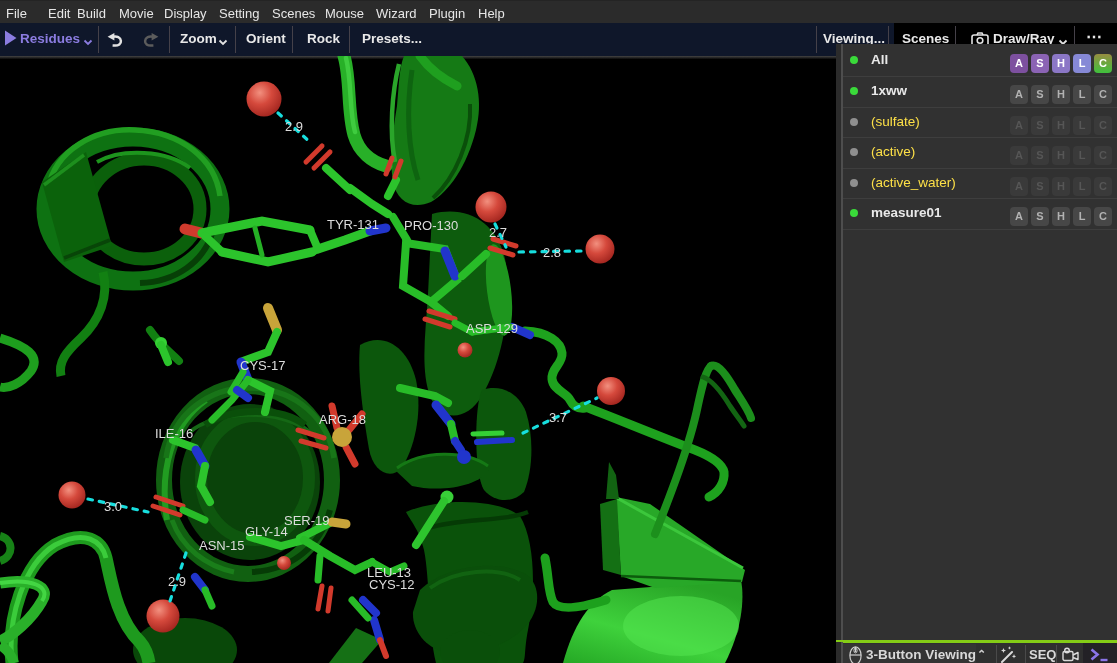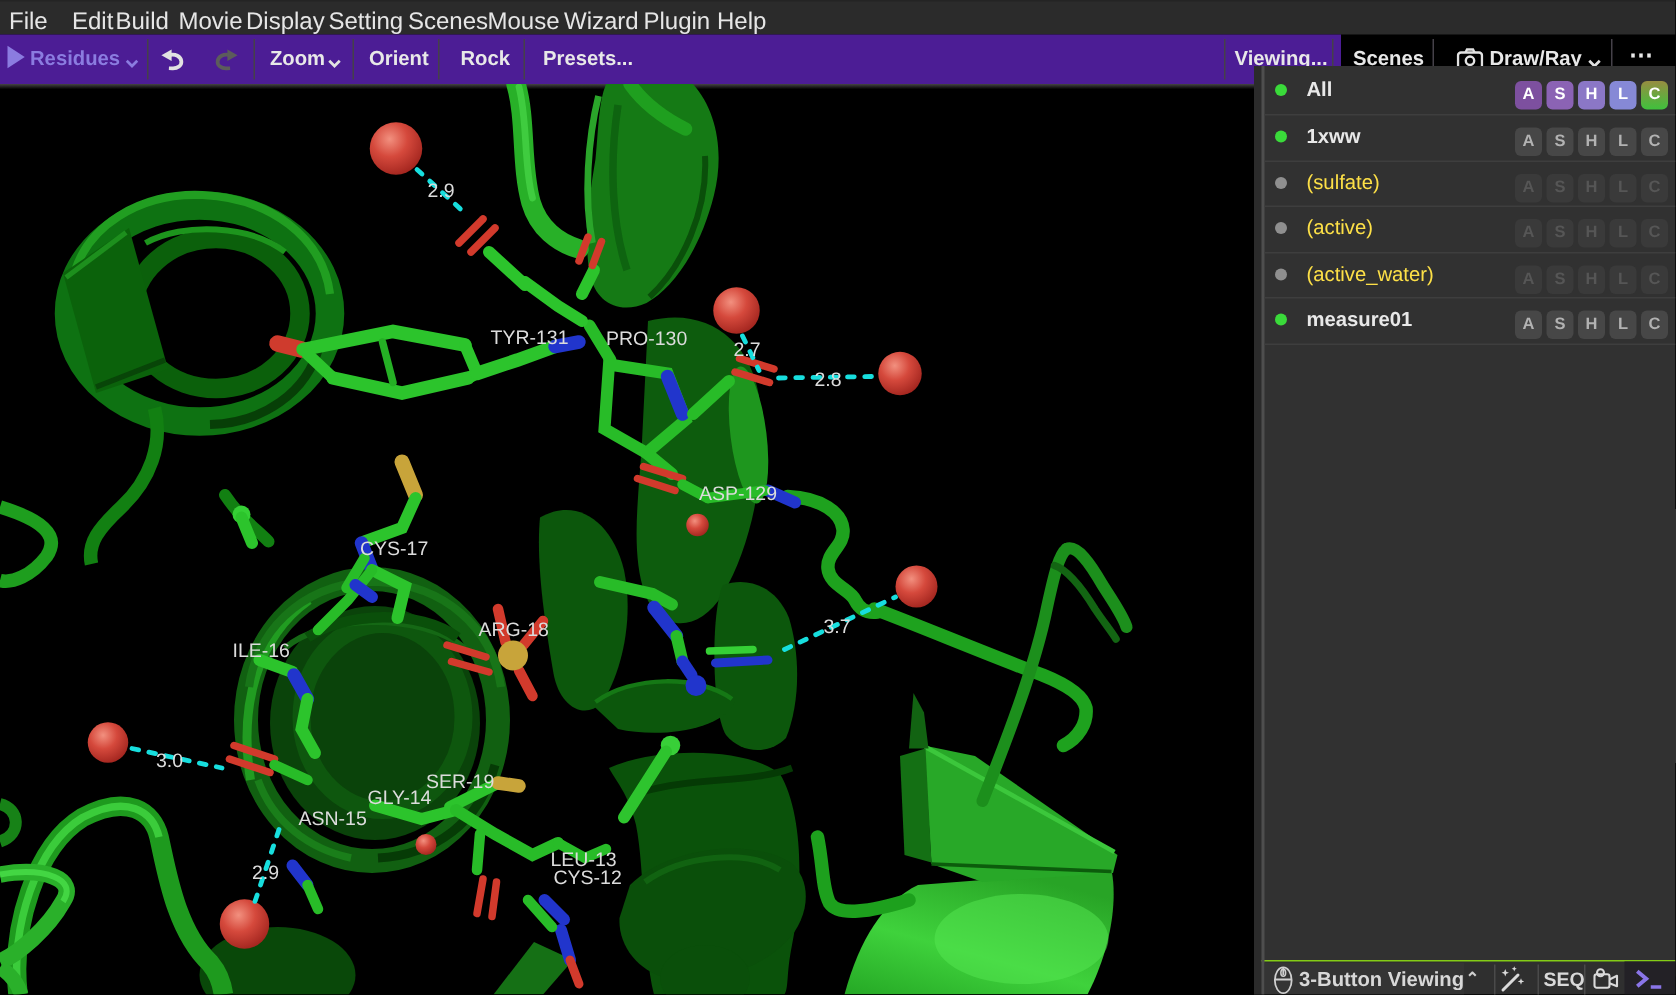--- a/index.html
+++ b/index.html
@@ -2,40 +2,40 @@
 <html><head>
 <meta charset="utf-8">
 <style>
   * { margin:0; padding:0; box-sizing:border-box; }
   html,body { width:1117px; height:663px; background:#000; overflow:hidden;
     font-family:"Liberation Sans", sans-serif; }
   #app { position:relative; width:1117px; height:663px; background:#000; }
   
   #menubar { position:absolute; left:0; top:0; width:1117px; height:23px;
     background:#2b2b2b; border-top:1px solid #242424; }
-  #menubar span { position:absolute; top:5px; font-size:16px; color:#e6e6e6; }
+  #menubar span { position:absolute; top:5px; font-size:13px; color:#e6e6e6; }
   
   #toolbar { position:absolute; left:0; top:23px; width:894px; height:33px;
-    background:#4c1d95; }
+    background:#0f172a; }
   #toolbar .t { position:absolute; top:8px; font-size:13.5px; font-weight:bold; color:#e8e8e8; }
   #toolbar .sep { position:absolute; top:3px; width:1px; height:27px; background:#454149; }
   
   #panel { position:absolute; left:836px; top:44px; width:281px; height:607px;
     background:#313131; }
   #panel .splitter { position:absolute; left:5px; top:0; width:2px; height:607px; background:#4e4e4e; }
   .prow { position:absolute; left:7px; width:274px; height:30px; }
   .prow .dot { position:absolute; left:7px; top:11px; width:8px; height:8px; border-radius:50%; }
   .prow .nm { position:absolute; left:28px; top:7px; font-size:13.5px; font-weight:bold; color:#e8e8e8; }
   .prow .nm.dim { color:#fde047; font-weight:normal; }
   .btn { position:absolute; top:9px; width:18px; height:19px; border-radius:4px;
     font-size:11px; font-weight:bold; color:#fff; text-align:center; line-height:19px; }
   .rowsep { position:absolute; left:7px; width:274px; height:1px; background:#3e3e3e; }
   
   #bottombar { position:absolute; left:836px; top:640px; width:281px; height:23px;
-    background:#2f2f2f; border-top:1px solid #84cc16; }
+    background:#2f2f2f; border-top:3px solid #84cc16; }
   #bottombar .sep { position:absolute; top:2px; width:1px; height:21px; background:#4a4a4a; }
   #bottombar .txt { position:absolute; font-weight:bold; color:#d8d8d8; }
 </style>
 </head>
 <body>
 <div id="app">
 
   <div id="menubar">
     <span style="left:6px">File</span>
     <span style="left:48px">Edit</span>

